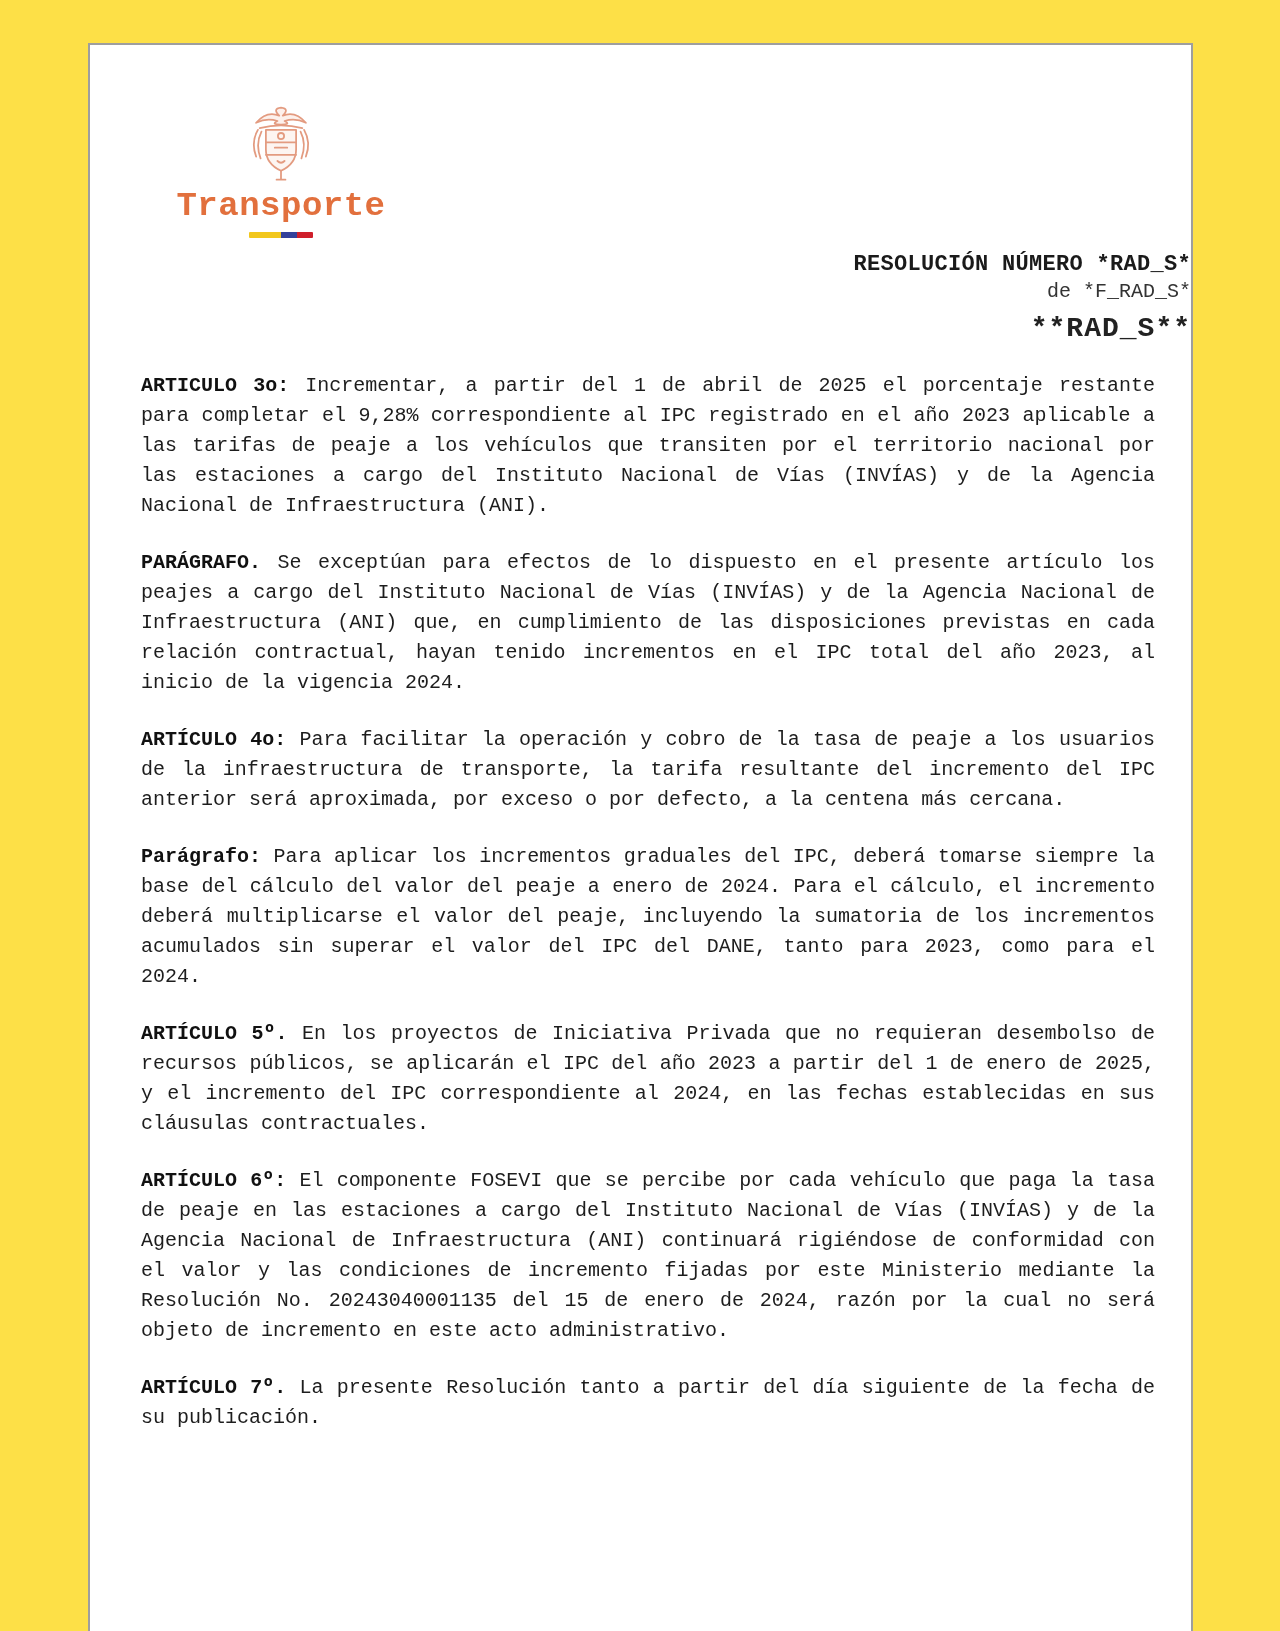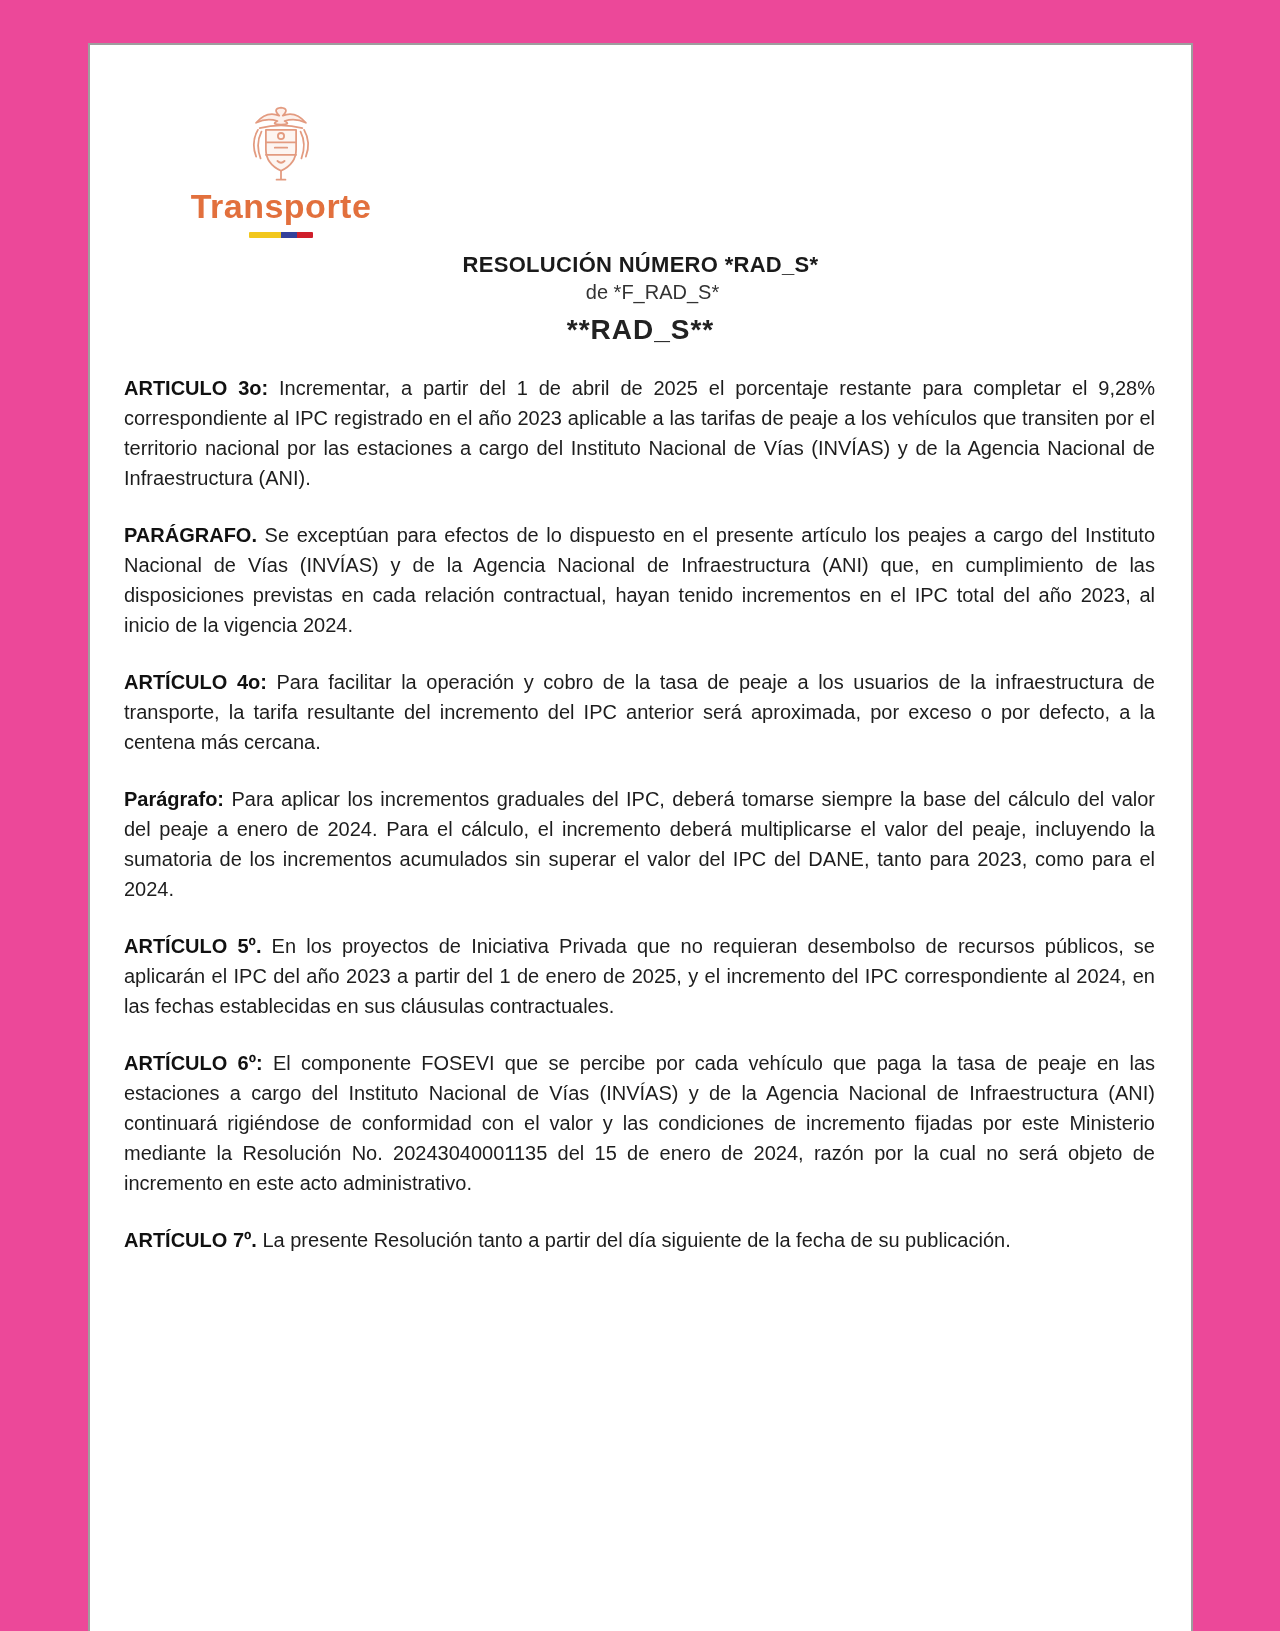--- a/index.html
+++ b/index.html
@@ -1,22 +1,22 @@
 <!DOCTYPE html>
 <html lang="es"><head>
 <meta charset="utf-8">
 <style>
   html, body { margin: 0; padding: 0; background: #ffffff; }
   .canvas {
     position: relative;
     width: 1280px;
     height: 1631px;
-    background: #ec4899;
+    background: #fde047;
     overflow: hidden;
-    font-family: Liberation Sans, sans-serif;
+    font-family: Liberation Mono, monospace;
     color: #1d1d1d;
   }
   .page {
     position: absolute;
     left: 88px;
     top: 43px;
     width: 1105px;
     height: 1600px;            
     box-sizing: border-box;
     border: 2px solid #9e9e9e;
@@ -42,36 +42,36 @@
     width: 64px;
     height: 6px;
     margin: 7px auto 0 auto;
     border-radius: 1px;
     overflow: hidden;
   }
   .flagbar .fy { width: 50%; }
   .flagbar .fb { width: 25%; }
   .flagbar .fr { width: 25%; }
   
-  .title-block { text-align: center; margin-top: 14px; }
+  .title-block { text-align: right; margin-top: 14px; }
   .t1 { font-size: 22px; font-weight: bold; letter-spacing: 0.3px; color: #1a1a1a; }
   .t2 { font-size: 20px; margin-top: 3px; color: #333333; padding-left: 24px; }
   .t3 { font-size: 28px; font-weight: 600; letter-spacing: 1px; margin-top: 10px; color: #222222; }
   
   .subject {
     margin: 32px auto 0 auto;
     max-width: 1005px;
     text-align: center;
     font-style: italic;
     font-size: 19.5px;
     line-height: 31px;
     color: #171717;
   }
   
-  .body-text { margin: 27px 36px 0 34px; }
+  .body-text { margin: 27px 36px 0 51px; }
   .body-text p {
     font-size: 20px;
     line-height: 30px;
     text-align: justify;
     margin: 0 0 27px 0;
     color: #1d1d1d;
   }
   .body-text p b { color: #111111; }
 </style>
 </head>

